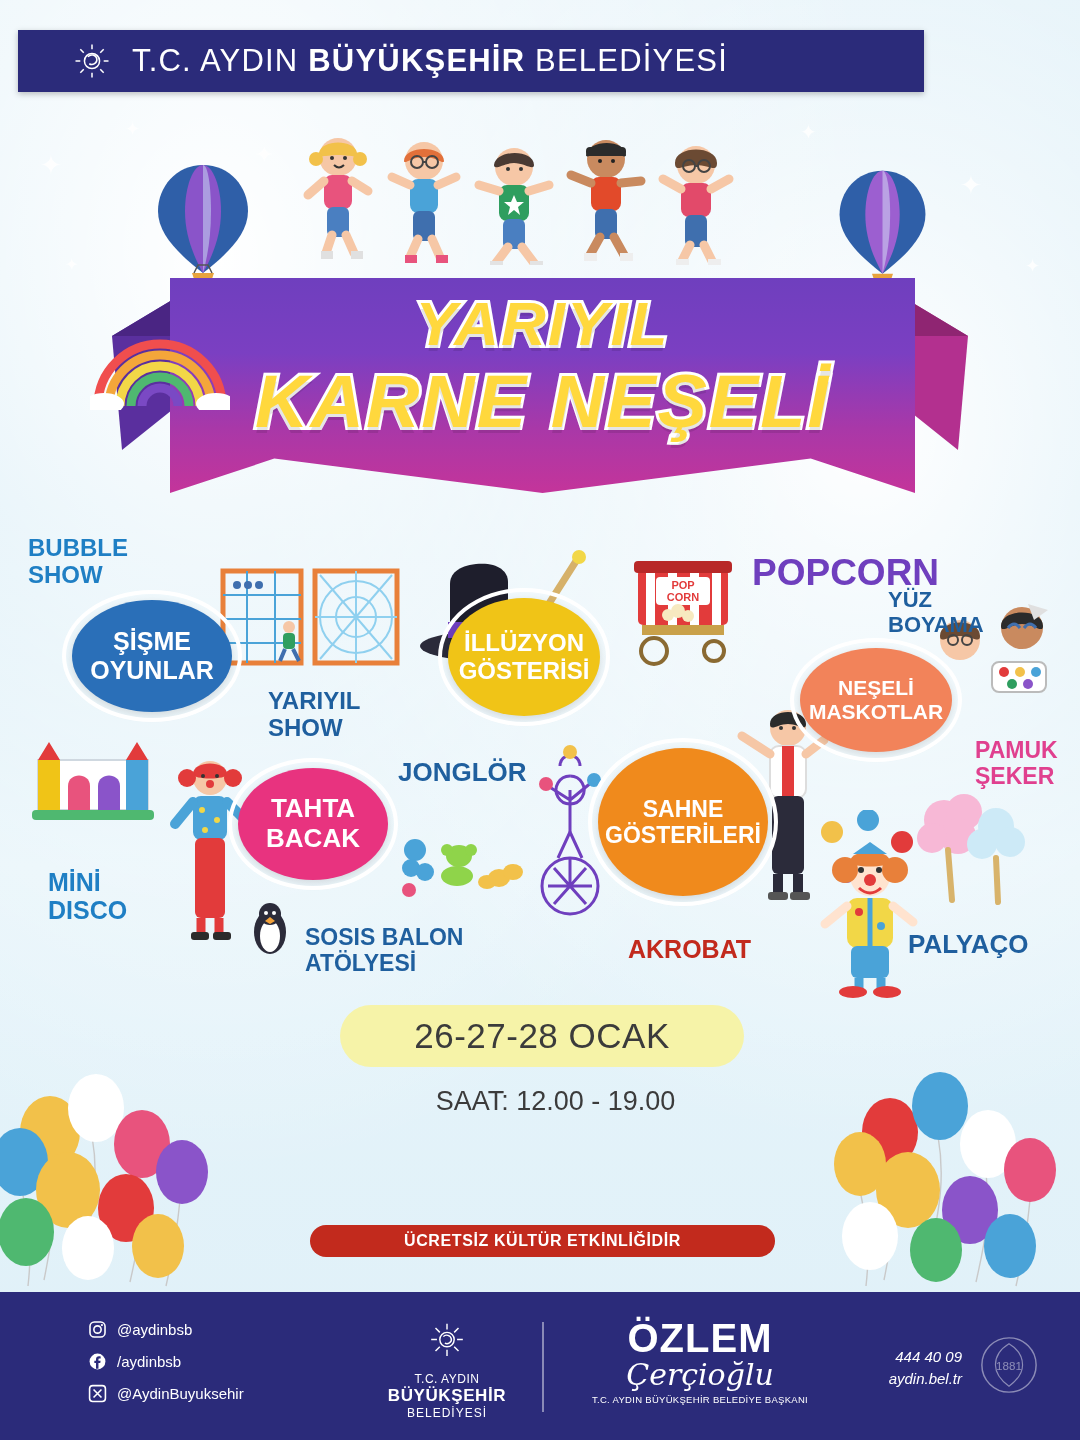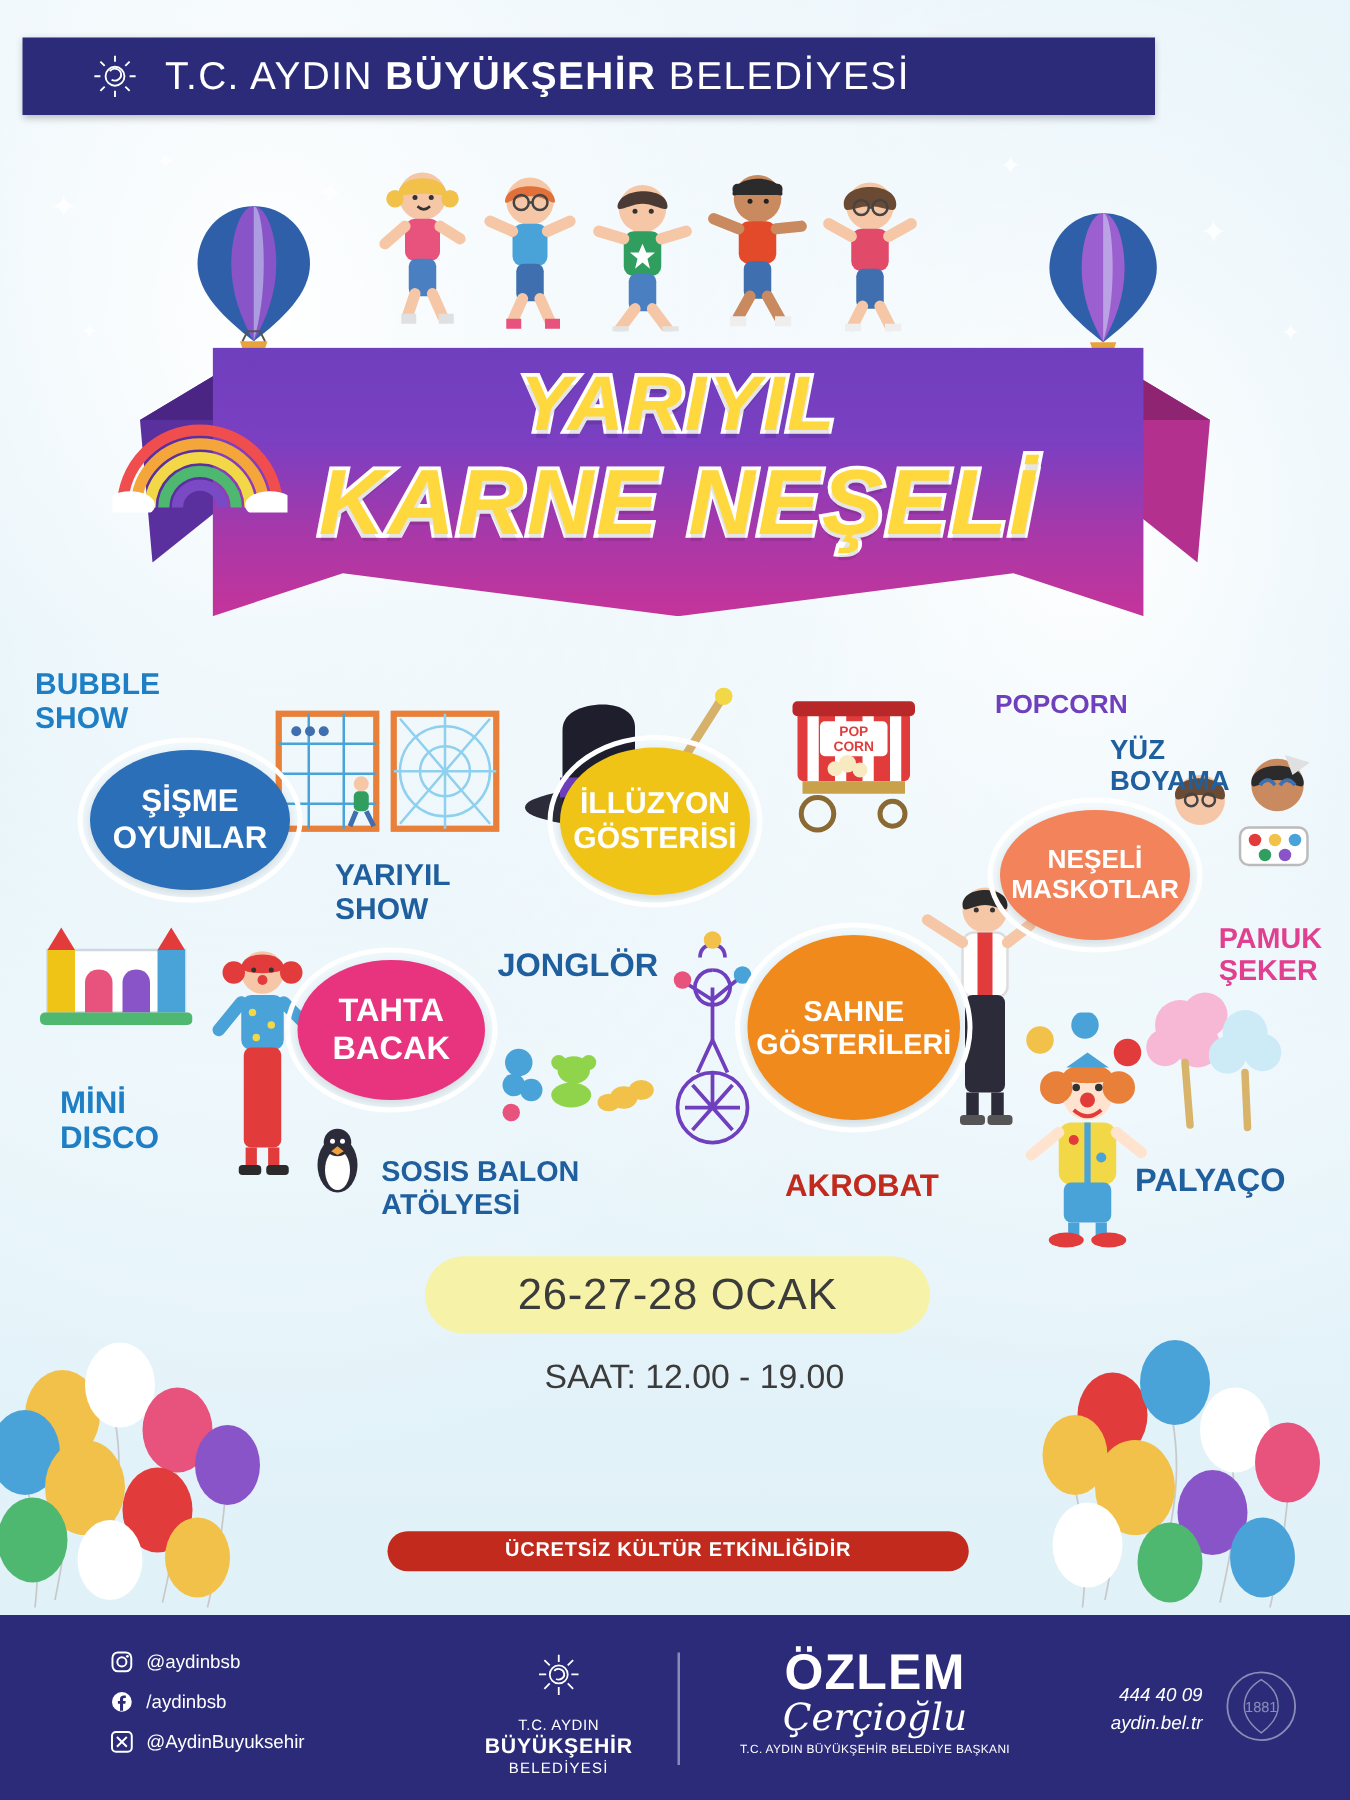--- a/index.html
+++ b/index.html
@@ -498,21 +498,21 @@
 OYUNLAR</div>
   <div class="bubble-ring" style="left:62px;top:590px;width:180px;height:132px;"></div>
 
   <div class="label" style="left:268px;top:688px;width:130px;font-size:24px;color:#1f5f9e;white-space:pre-line;">YARIYIL
 SHOW</div>
 
   <div class="bubble" style="left:448px;top:598px;width:152px;height:118px;background:#f0c417;font-size:24px;white-space:pre-line;color:#ffffff;">İLLÜZYON
 GÖSTERİSİ</div>
   <div class="bubble-ring" style="left:438px;top:588px;width:172px;height:138px;"></div>
 
-  <div class="label" style="left:734px;top:552px;width:230px;font-size:21px;color:#6f3fbe;text-align:center;">POPCORN</div>
+  <div class="label" style="left:752px;top:552px;width:230px;font-size:37px;color:#6f3fbe;">POPCORN</div>
 
   <div class="label" style="left:888px;top:588px;width:130px;font-size:22px;color:#1f5f9e;white-space:pre-line;">YÜZ
 BOYAMA</div>
 
   <div class="bubble" style="left:800px;top:648px;width:152px;height:104px;background:#f2835a;font-size:21px;white-space:pre-line;">NEŞELİ
 MASKOTLAR</div>
   <div class="bubble-ring" style="left:790px;top:638px;width:172px;height:124px;"></div>
 
   <div class="label" style="left:975px;top:738px;width:110px;font-size:23px;color:#e0408f;white-space:pre-line;">PAMUK
 ŞEKER</div>

